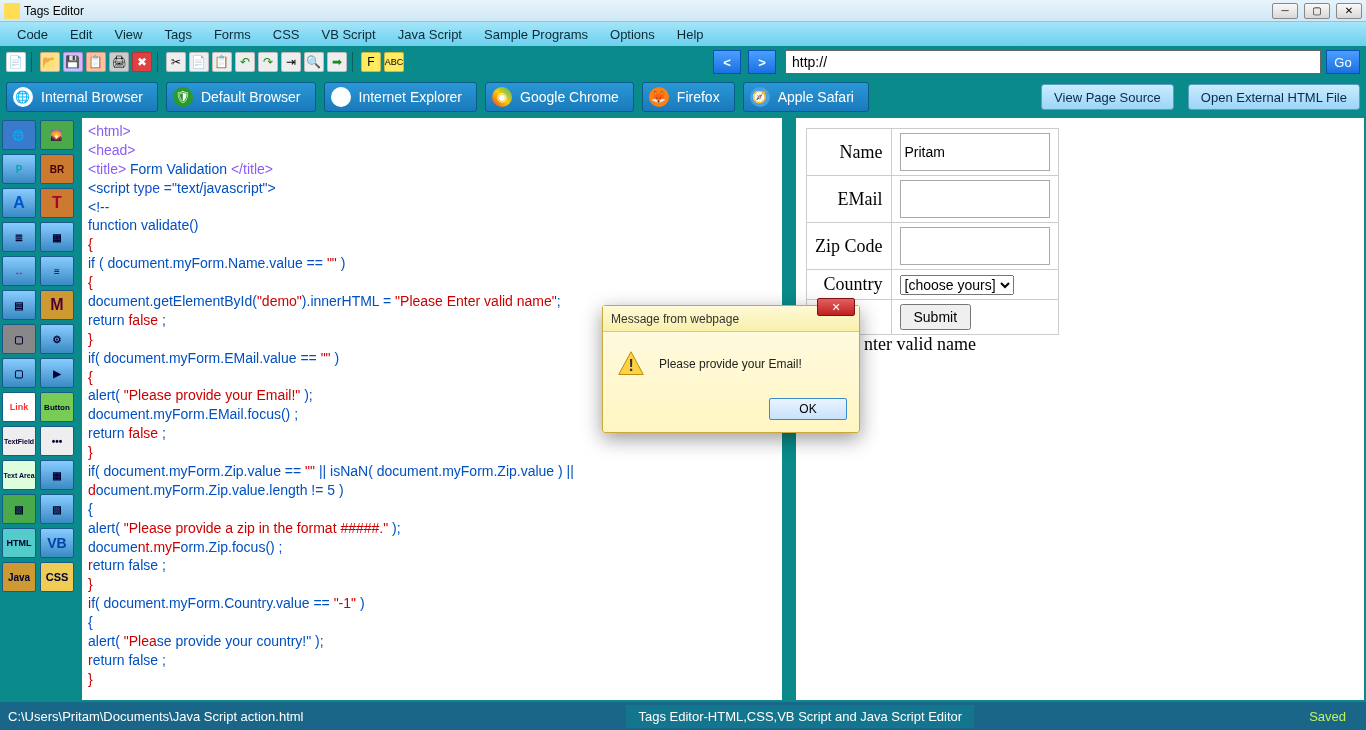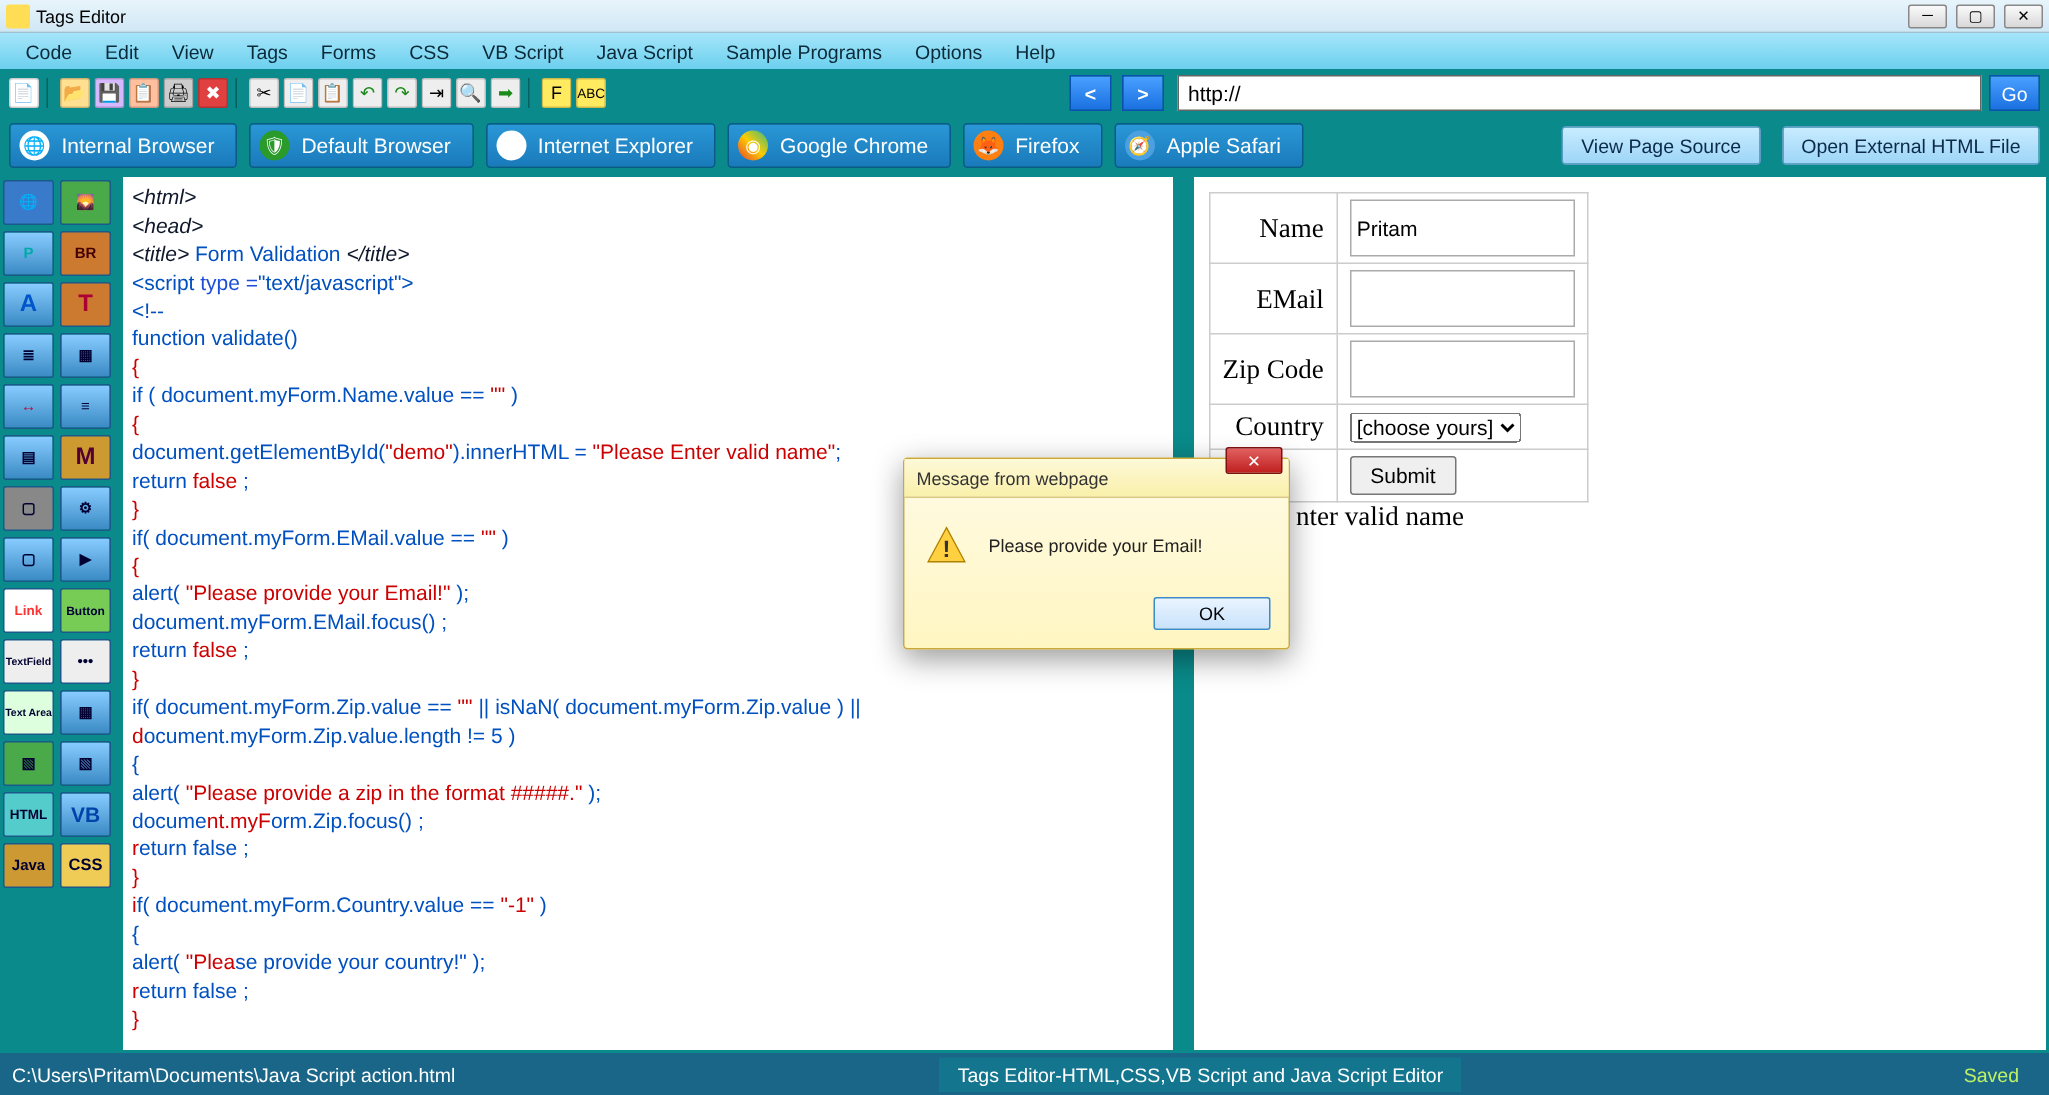--- a/index.html
+++ b/index.html
@@ -25,21 +25,21 @@
 .browser-btn { height: 30px; background: linear-gradient(#2a97d6,#1a7abb); border: 1px solid #0a5a8a; border-radius: 3px; color: #fff; display: flex; align-items: center; padding: 0 14px 0 6px; gap: 8px; cursor: pointer; font-size: 14px; }
 .browser-ico { width: 20px; height: 20px; background: #fff; border-radius: 10px; display: flex; align-items: center; justify-content: center; font-size: 12px; }
 .browserbar .spacer { flex: 1; }
 .vps-btn { height: 26px; background: linear-gradient(#c8ecff,#9dd5f7); border: 1px solid #5a9cc4; border-radius: 3px; padding: 0 12px; display: flex; align-items: center; cursor: pointer; color: #0a2a4a; font-size: 13px; }
 
 .main { display: flex; height: 586px; background: #0a8a8a; }
 .left-tools { width: 80px; background: #0a8a8a; display: flex; flex-wrap: wrap; padding: 4px 2px; gap: 4px; align-content: flex-start; }
 .tool-btn { width: 34px; height: 30px; background: linear-gradient(#88ccff,#3a8ac4); border: 1px solid #1a5a8a; border-radius: 2px; display: flex; align-items: center; justify-content: center; font-size: 10px; color: #003; cursor: pointer; font-weight: bold; overflow: hidden; }
 
 .editor { flex: 1; background: #fff; border: 2px solid #0a8a8a; padding: 4px 6px; font-family: 'Segoe UI', sans-serif; font-size: 14px; line-height: 1.35; overflow: auto; }
-.editor .tag { color: #0f172a; font-style: italic; }
+.editor .tag { color: #8b5cf6; }
 .editor .txt { color: #0050c0; }
 .editor .kw { color: #0050c0; }
 .editor .val { color: #c00; }
 
 .rsplit { width: 10px; background: #0a8a8a; cursor: col-resize; }
 
 .preview { width: 572px; background: #fff; border: 2px solid #0a8a8a; padding: 10px 10px; position: relative; font-family: "Times New Roman", serif; }
 .form-tbl { border-collapse: collapse; }
 .form-tbl td { border: 1px solid #ccc; padding: 4px 8px; font-size: 18px; text-align: right; }
 .form-tbl td.inp-cell { text-align: left; }

